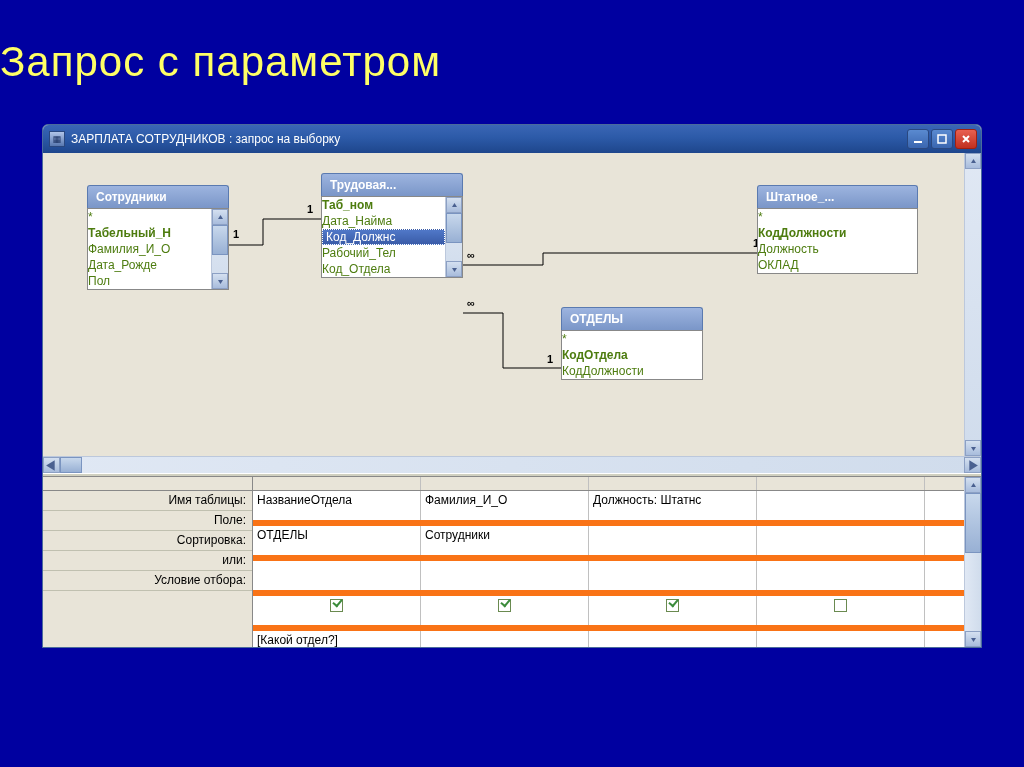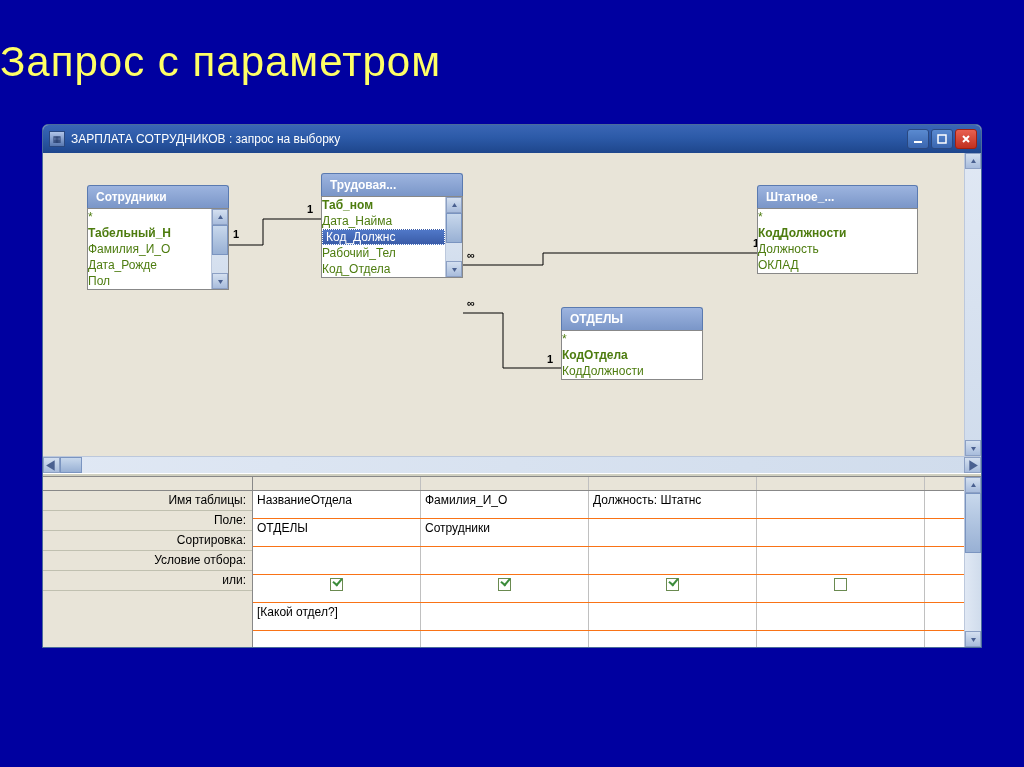--- a/index.html
+++ b/index.html
@@ -193,22 +193,22 @@
     border-bottom: 1px solid #c0c0b0;
     color: #000;
   }
   .grid-cells {
     flex: 1;
     position: relative;
     overflow: hidden;
   }
   .grid-row {
     display: flex;
-    height: 28px;
-    border-bottom: 1px solid #f97316;
+    height: 35px;
+    border-bottom: 6px solid #f97316;
   }
   .grid-cell {
     border-right: 1px solid #c0c0c0;
     padding: 2px 4px;
     font-size: 12px;
     white-space: nowrap;
     overflow: hidden;
     color: #000;
   }
   .grid-cell .chk {
@@ -392,22 +392,22 @@
   </div>
 
   <div class="splitter"></div>
 
   <div class="grid-pane">
     <div class="row-headers">
       <div class="row-header" style="height:14px;border-bottom:1px solid #888"></div>
       <div class="row-header">Имя таблицы:</div>
       <div class="row-header">Поле:</div>
       <div class="row-header">Сортировка:</div>
+      <div class="row-header">или:</div>
       <div class="row-header">Условие отбора:</div>
-      <div class="row-header">или:</div>
     </div>
     <div class="grid-cells">
 
       <div class="grid-row" style="height:14px;background:#e8e4d8;border-bottom:1px solid #888">
         <div class="grid-cell" style="width:168px;background:#e8e4d8"></div>
         <div class="grid-cell" style="width:168px;background:#e8e4d8"></div>
         <div class="grid-cell" style="width:168px;background:#e8e4d8"></div>
         <div class="grid-cell" style="width:168px;background:#e8e4d8"></div>
       </div>
 

